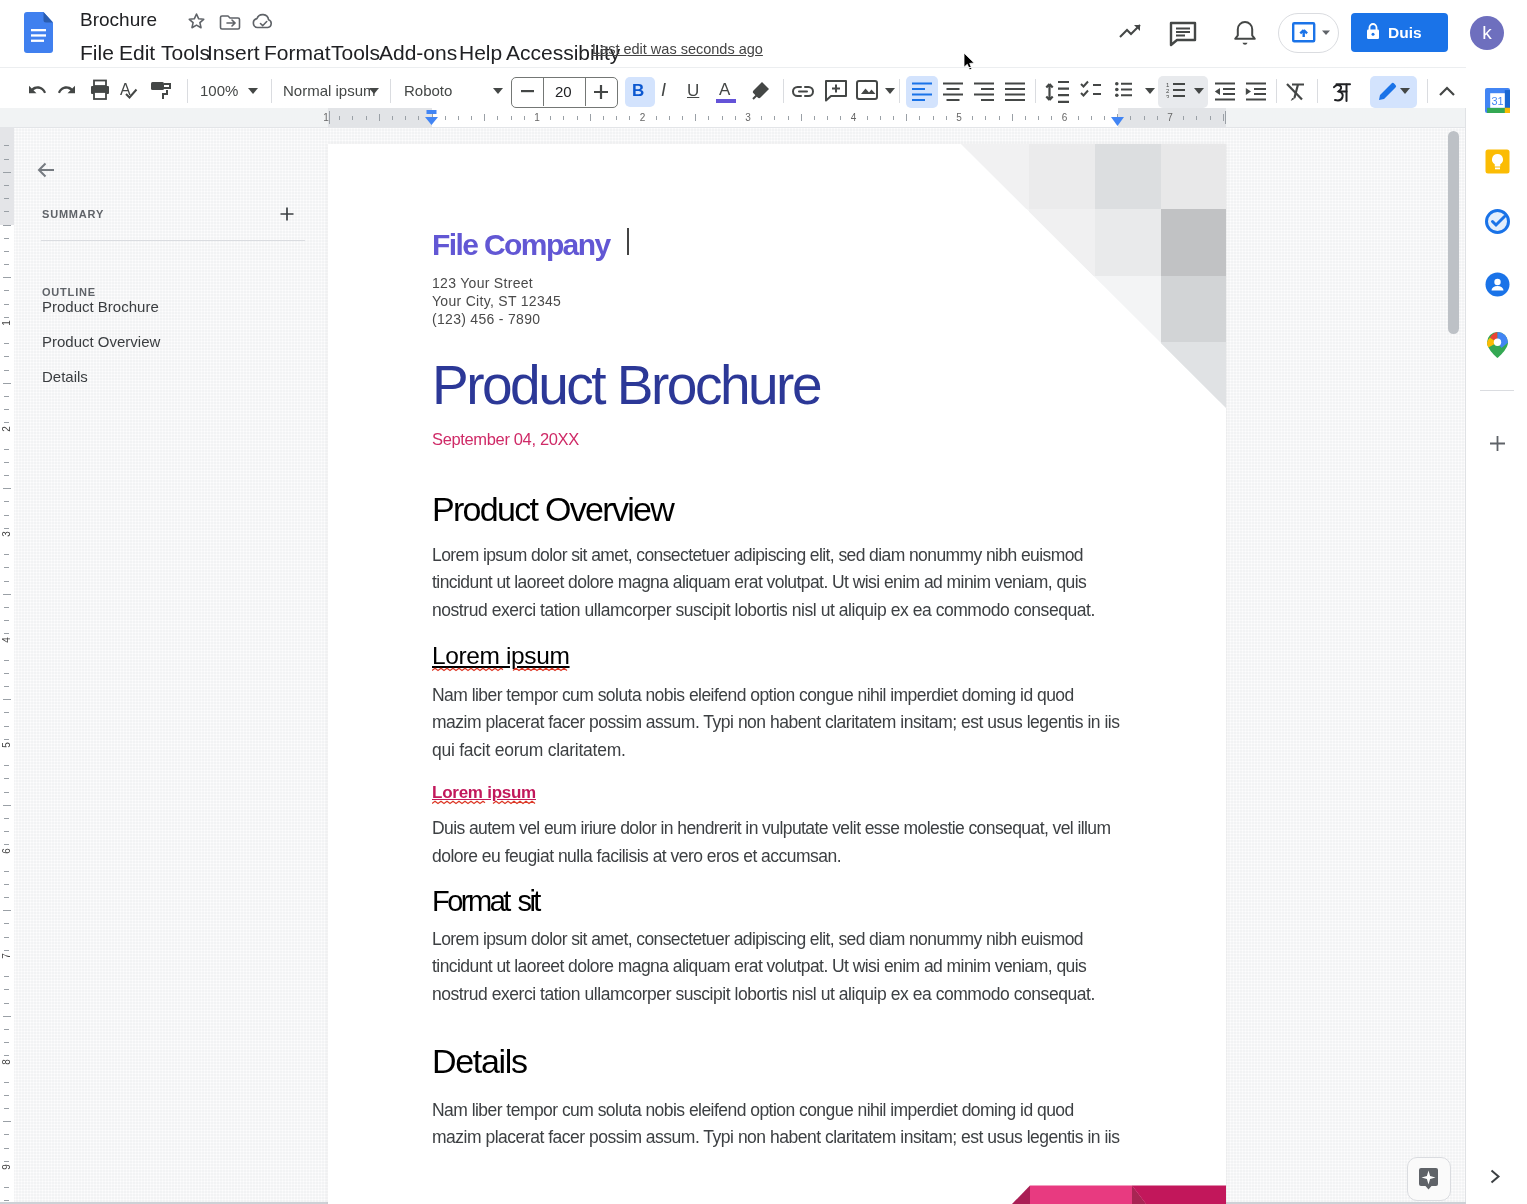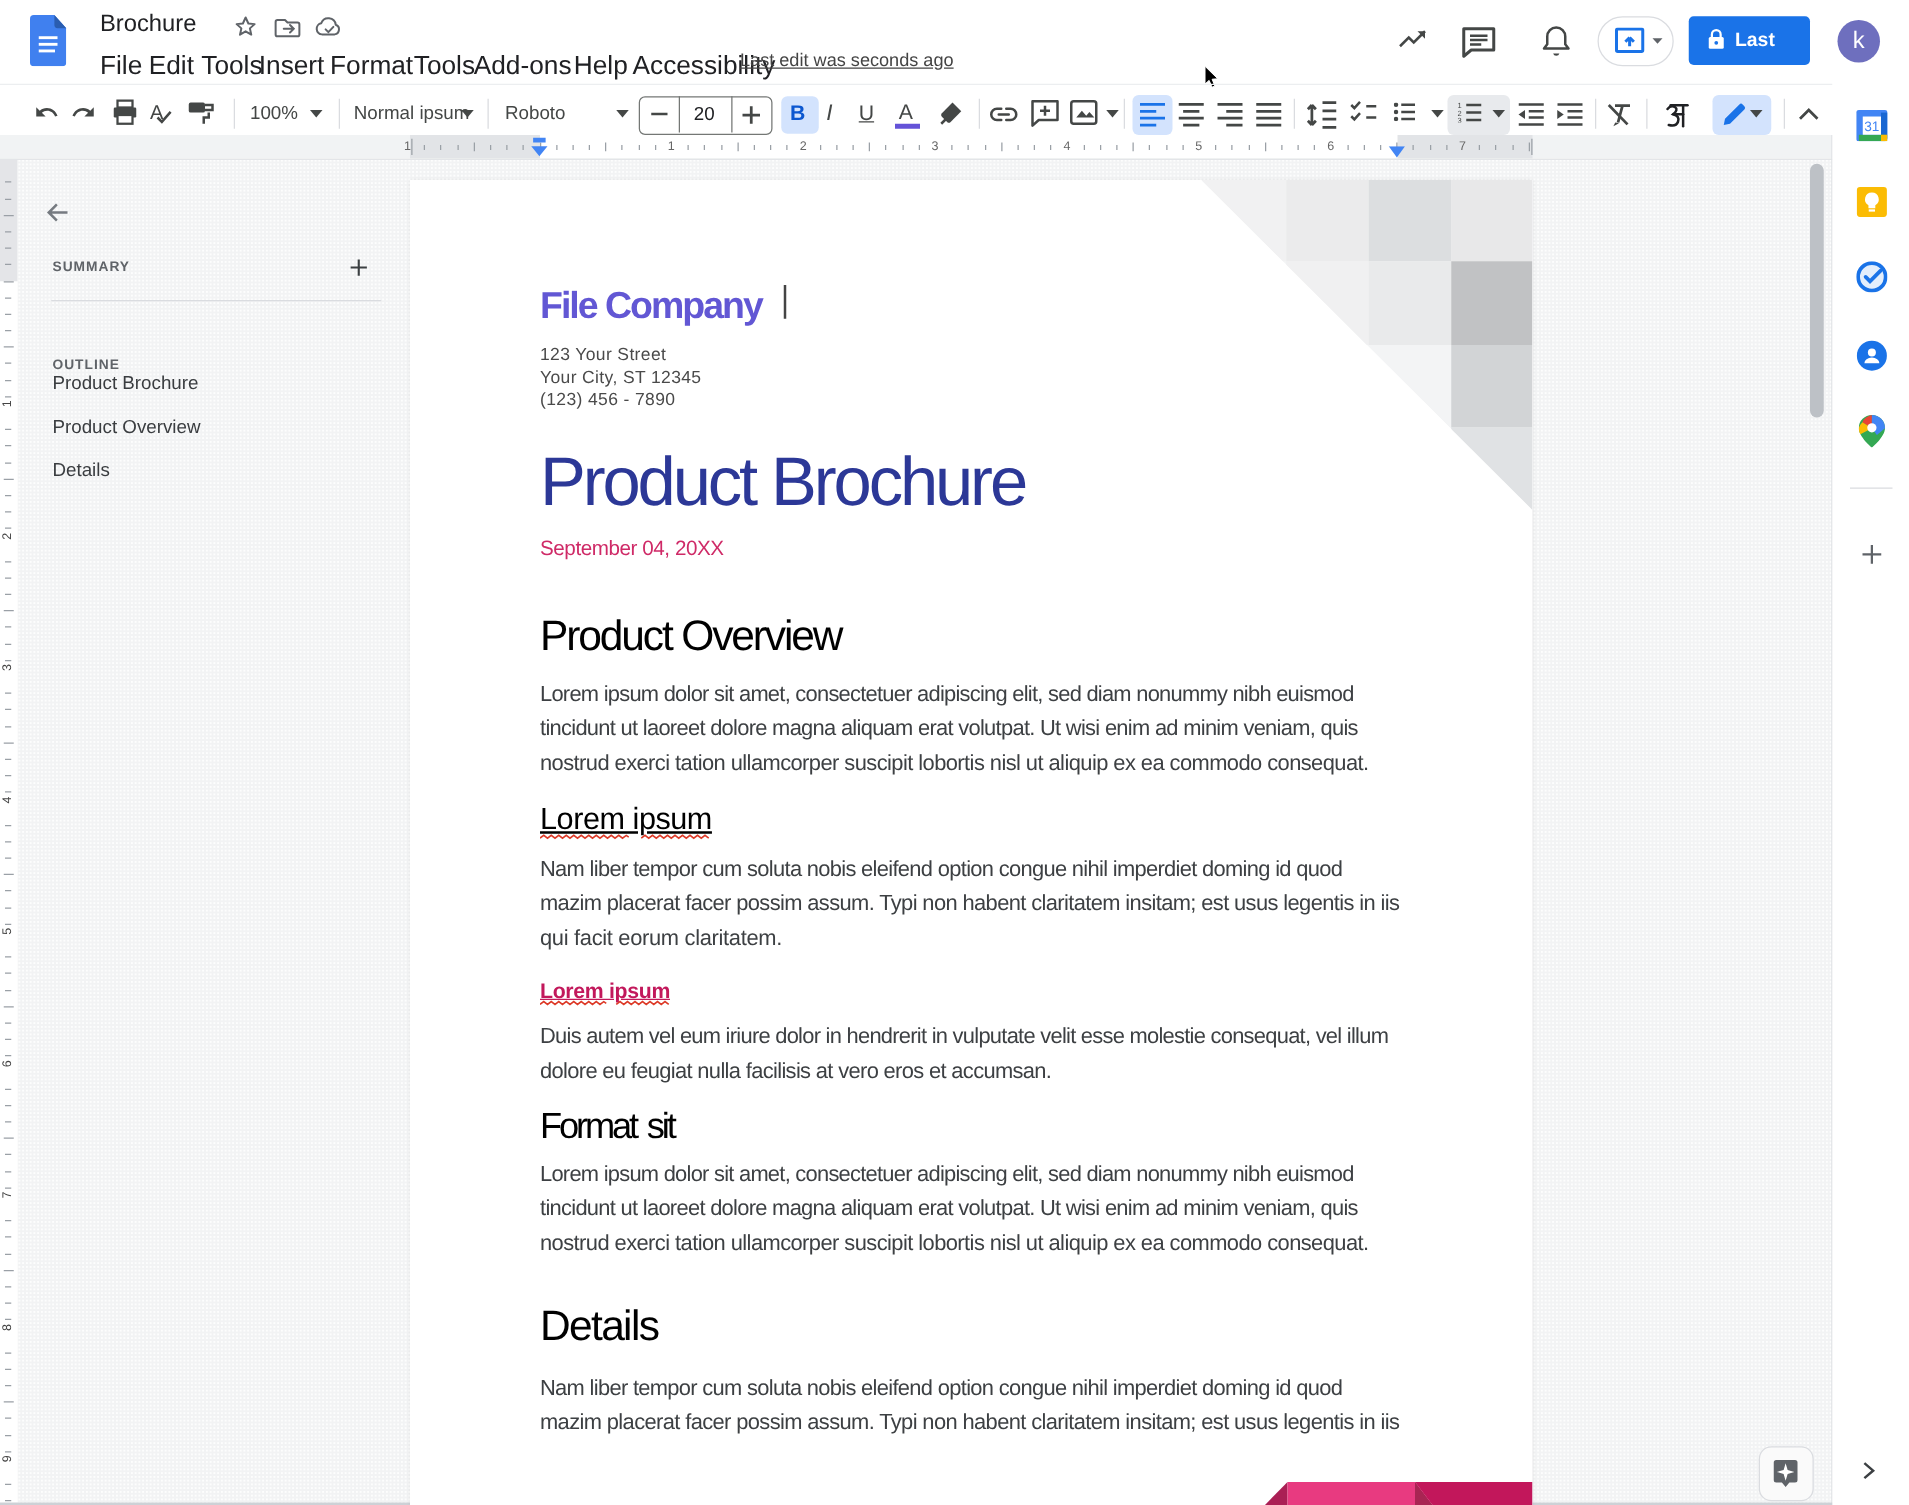--- a/index.html
+++ b/index.html
@@ -74,21 +74,21 @@
   <path d="M11.7 15 v-7 m0 0 l-3.4 3.4 m3.4 -3.4 l3.4 3.4" stroke="#1a73e8" stroke-width="2.4" fill="none"></path>
   <path d="M30 8.5 h8 l-4 4.5 z" fill="#5f6368"></path>
 </svg>
 
 <div class="abs" style="left:1351px;top:13px;width:97px;height:39px;background:#1a73e8;border-radius:4px;"></div>
 <svg class="abs" style="left:1366px;top:23px" width="14" height="17" viewBox="0 0 14 17">
   <rect x="1" y="6.5" width="12" height="9.5" rx="1.2" fill="#fff"></rect>
   <path d="M3.5 7 v-2.5 a3.5 3.5 0 0 1 7 0 v2.5" fill="none" stroke="#fff" stroke-width="1.8"></path>
   <circle cx="7" cy="11.2" r="1.5" fill="#1a73e8"></circle>
 </svg>
-<div class="abs" style="left:1388px;top:24px;font-size:15.5px;font-weight:bold;color:#fff;">Last</div>
+<div class="abs" style="left:1388px;top:24px;font-size:15.5px;font-weight:bold;color:#fff;">Duis</div>
 
 <div class="abs" style="left:1470px;top:16px;width:34px;height:34px;border-radius:50%;background:#6e6fbe;color:#fff;font-size:19px;text-align:center;line-height:33px;">k</div>
 
 <div class="abs" style="left:0;top:67px;width:1466px;height:1px;background:#eceef0;"></div>
 <svg class="abs" style="left:26px;top:78px" width="150" height="26" viewBox="0 0 150 26">
   <g fill="#444746">
     <path d="M11.5 7.3 c-2.2 0 -4.2 0.8 -5.7 2.2 L3 6.7 v7.5 h7.5 l-3 -3 c1.15 -0.97 2.6 -1.57 4.2 -1.57 2.95 0 5.45 1.93 6.33 4.58 l2 -0.65 C18.85 9.83 15.4 7.3 11.5 7.3 z" transform="translate(0,1)"></path>
     <path d="M40.5 7.3 c2.2 0 4.2 0.8 5.7 2.2 L49 6.7 v7.5 h-7.5 l3 -3 c-1.15 -0.97 -2.6 -1.57 -4.2 -1.57 -2.95 0 -5.45 1.93 -6.33 4.58 l-2 -0.65 C33.15 9.83 36.6 7.3 40.5 7.3 z" transform="translate(0,1)"></path>
   </g>
   <g transform="translate(63,0)">

